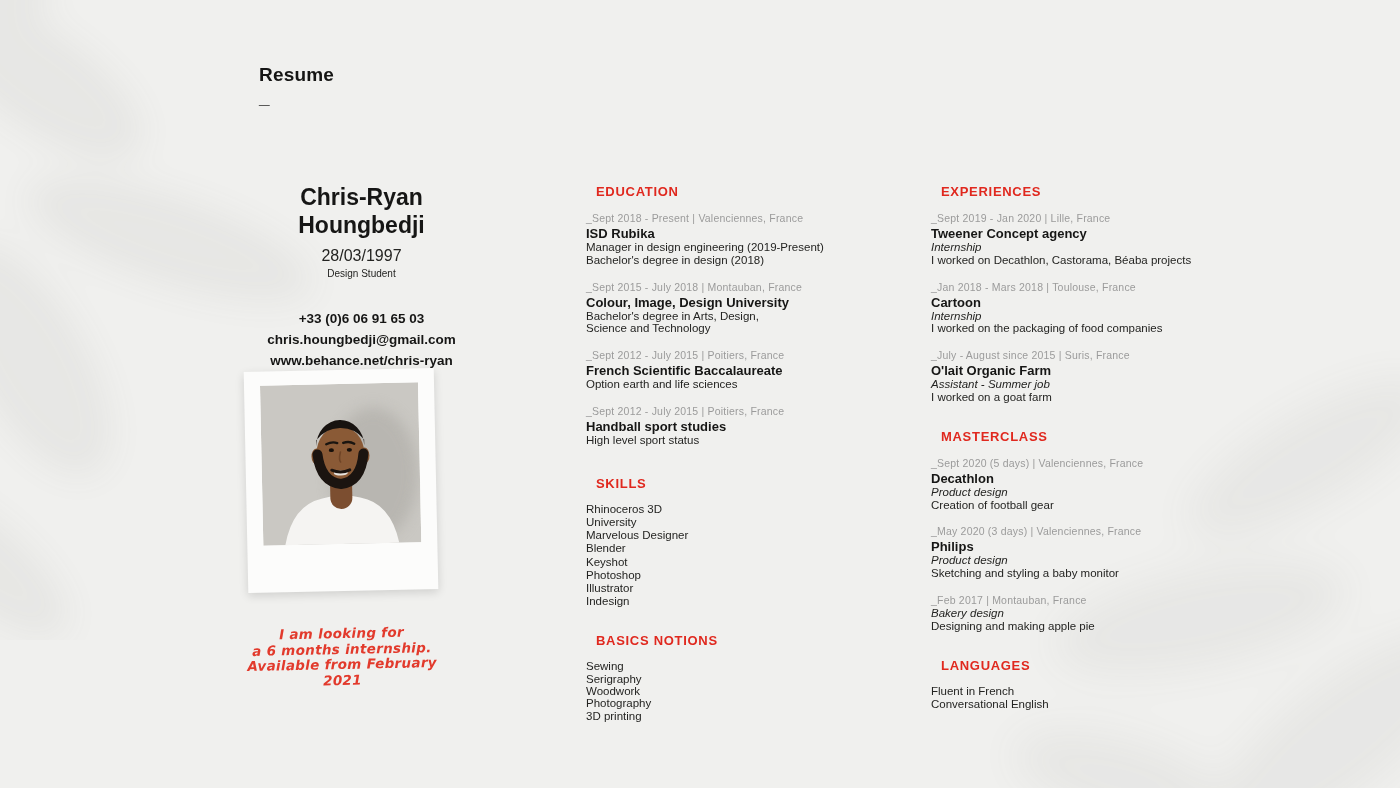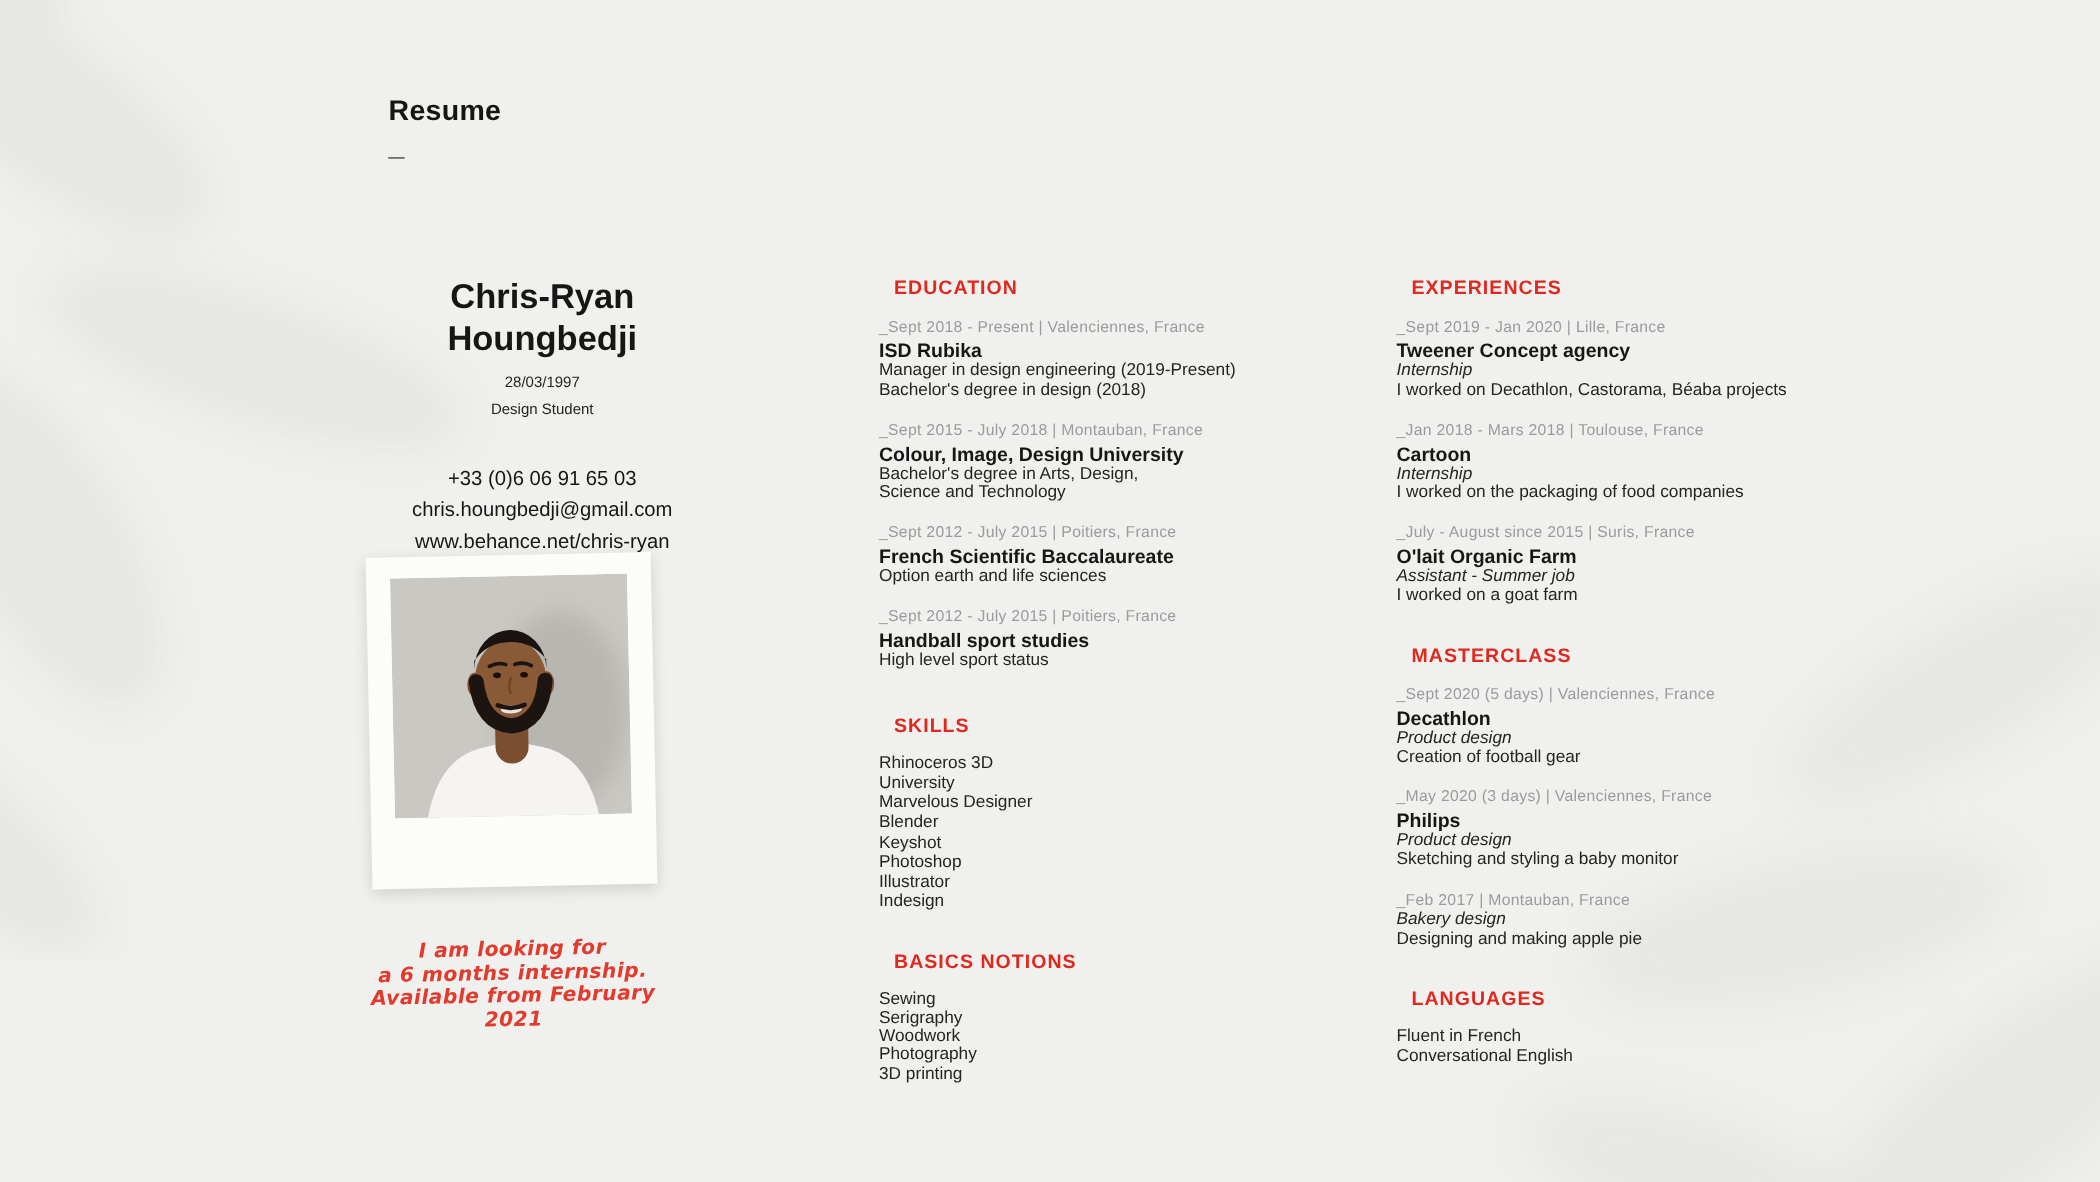--- a/index.html
+++ b/index.html
@@ -8,23 +8,23 @@
   .shadow-svg{position:absolute;pointer-events:none;}
 
   
   .header{position:absolute;left:259px;top:64px;}
   .header .title{font-size:19px;font-weight:800;letter-spacing:.2px;color:#151514;}
   .header .underscore{display:block;margin-top:4px;font-size:19px;font-weight:800;line-height:16px;color:#151514;}
 
   
   .profile{position:absolute;left:259px;top:183px;width:205px;text-align:center;}
   .name{font-size:23px;line-height:28px;font-weight:800;color:#161615;}
-  .birthdate{margin-top:8px;font-size:10px;line-height:18px;color:#242422;}
+  .birthdate{margin-top:8px;font-size:16px;line-height:18px;color:#242422;}
   .role{font-size:10px;line-height:18px;color:#242422;}
-  .contact{margin-top:25px;font-size:13.5px;font-weight:400;line-height:21px;color:#161615;}
+  .contact{margin-top:25px;font-size:13.5px;font-weight:700;line-height:21px;color:#161615;}
   .contact div{white-space:nowrap;}
 
   
   .polaroid{position:absolute;left:246px;top:370px;width:158px;background:#fcfcfb;
             padding:14px 16px 47px 16px;box-shadow:0 3px 10px rgba(0,0,0,.14);
             transform:rotate(-1.2deg);}
   .polaroid svg{display:block;width:158px;height:160px;}
 
   
   .note{position:absolute;left:232px;top:626px;width:220px;text-align:center;

